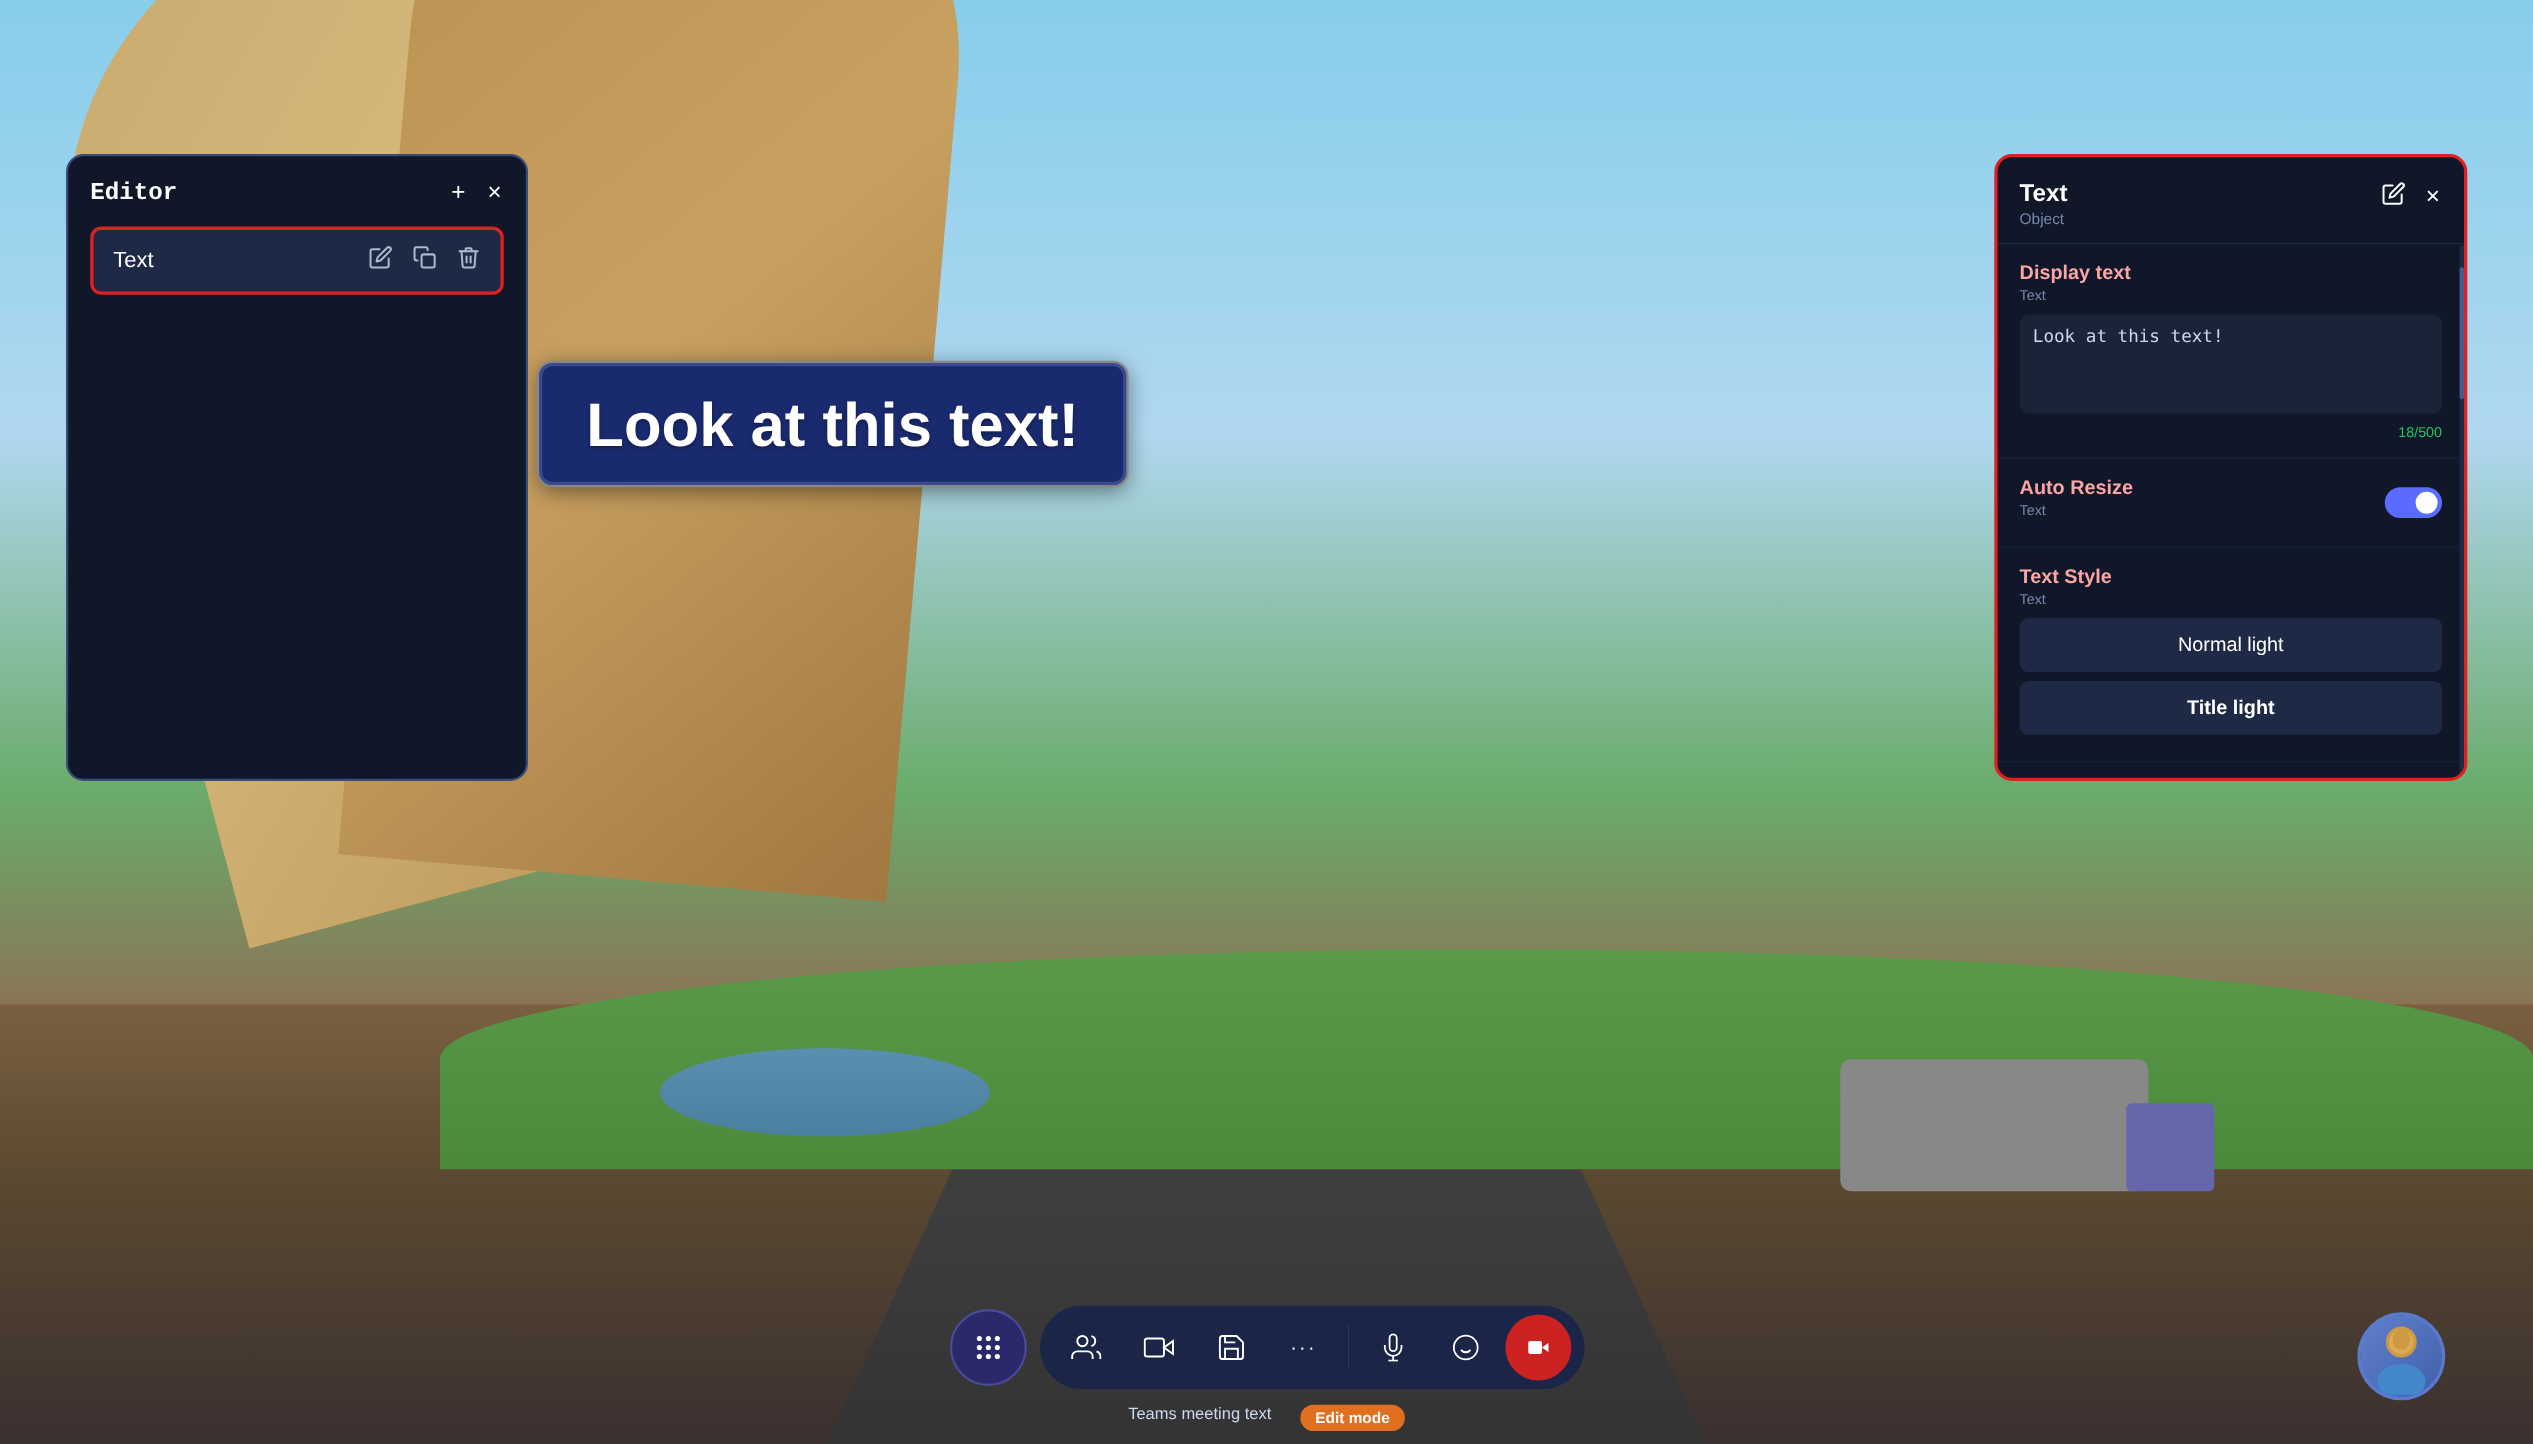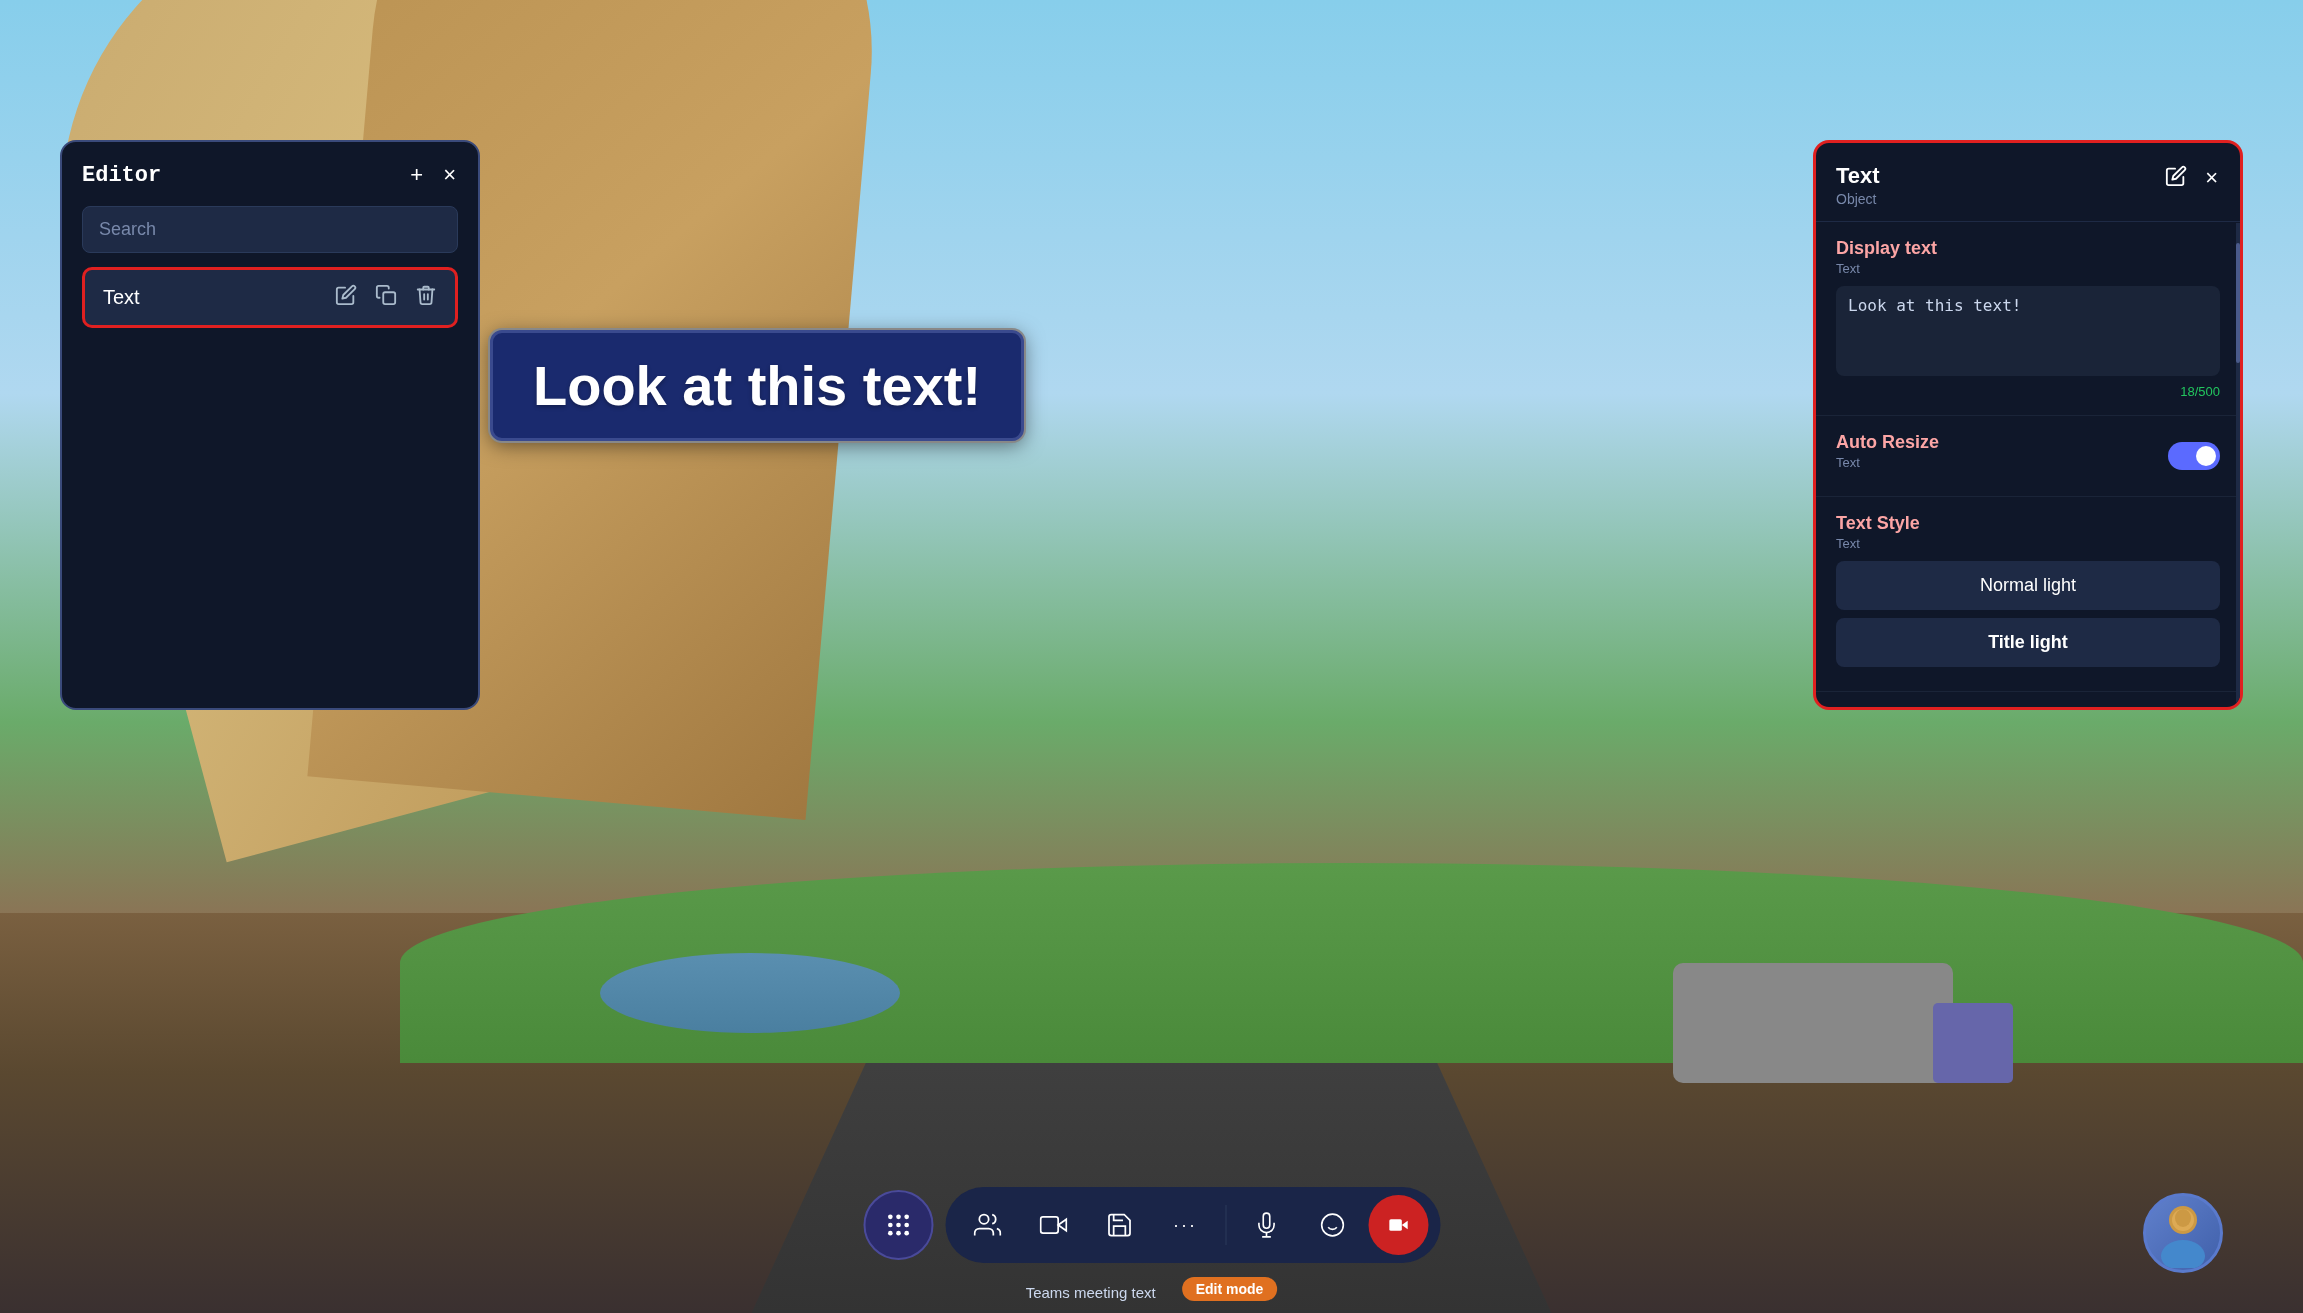--- a/index.html
+++ b/index.html
@@ -457,21 +457,21 @@
       cursor: pointer;
     }
 
     
     .status-bar {
       position: absolute;
       bottom: 12px;
       left: 50%;
       transform: translateX(-50%);
       display: flex;
-      align-items: flex-end;
+      align-items: flex-start;
       gap: 26px;
       z-index: 30;
     }
 
     .status-text {
       font-size: 15px;
       color: #ccd8ee;
     }
 
     .edit-mode-badge {
@@ -527,21 +527,20 @@
 
 <div class="editor-panel">
   <div class="editor-panel-header">
     <span class="editor-panel-title">Editor</span>
     <div class="editor-panel-actions">
       <button class="icon-btn">+</button>
       <button class="icon-btn">×</button>
     </div>
   </div>
 
-  <input type="text" class="editor-search" placeholder="Search" style="">
 
   <div class="text-item-row">
     <span class="text-item-label">Text</span>
     <div class="text-item-actions">
       <button class="item-action-btn">
         <svg width="22" height="22" viewBox="0 0 24 24" fill="none" stroke="#aabbcc" stroke-width="2" stroke-linecap="round" stroke-linejoin="round">
           <path d="M11 4H4a2 2 0 0 0-2 2v14a2 2 0 0 0 2 2h14a2 2 0 0 0 2-2v-7"></path>
           <path d="M18.5 2.5a2.121 2.121 0 0 1 3 3L12 15l-4 1 1-4 9.5-9.5z"></path>
         </svg>
       </button>

